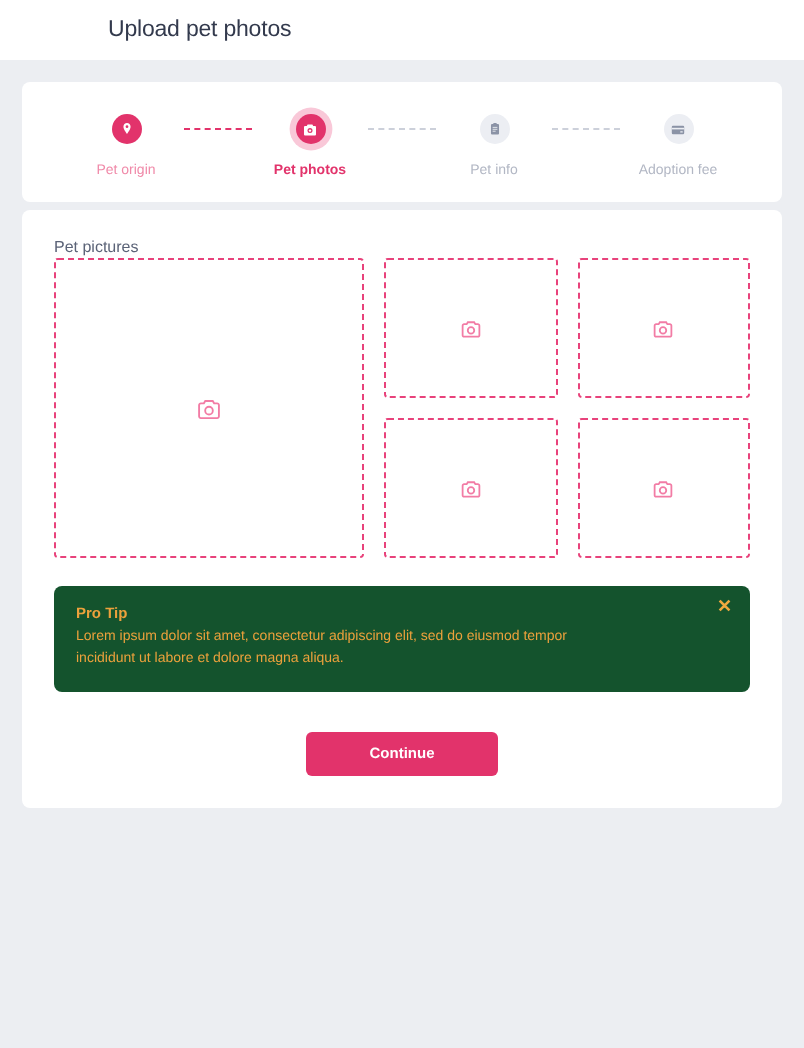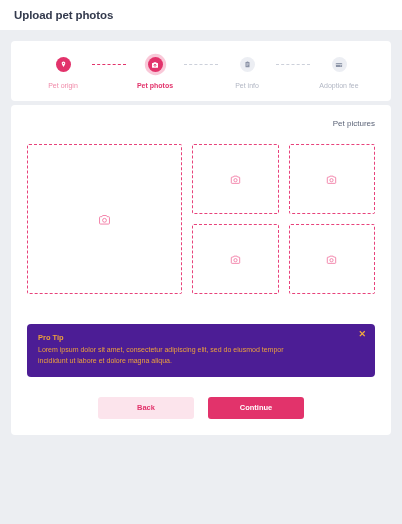--- a/index.html
+++ b/index.html
@@ -17,23 +17,24 @@
     height: 30px;
     background: #ffffff;
     display: flex;
     align-items: center;
     justify-content: space-between;
     padding: 0 12px 0 14px;
     position: relative;
   }
   .page-title {
     font-size: 11.5px;
-    font-weight: bold;
+    font-weight: normal;
     color: #333a4d;
     letter-spacing: -0.1px;
+    margin-left: 40px;
   }
   .location-wrap {
     display: flex;
     align-items: center;
     gap: 4px;
     font-size: 7.5px;
     padding: 3px 4px;
   }
   .location-label {
     font-weight: bold;
@@ -127,22 +128,21 @@
   }
   .conn-wrap > div { width: 100%; }
 
   
   .content-card {
     padding: 14px 16px 16px 16px;
   }
   .section-title {
     font-size: 8px;
     color: #5b6377;
-    margin-bottom: 16px;
-    text-align: right;
+    margin-bottom: 1px;
   }
 
   
   .upload-grid {
     display: flex;
     gap: 10px;
   }
   .dropzone {
     border: 1px dashed #e8427b;
     border-radius: 2px;
@@ -177,22 +177,22 @@
     align-items: center;
     justify-content: center;
     font-size: 7.5px;
     color: #e2336b;
     cursor: pointer;
     background: #fff;
   }
 
   
   .protip {
-    margin-top: 30px;
-    background: #4c1d95;
+    margin-top: 14px;
+    background: #14532d;
     border-radius: 4px;
     padding: 9px 11px 10px 11px;
     position: relative;
   }
   .protip-title {
     font-size: 7.5px;
     font-weight: bold;
     color: #eca13c;
     margin-bottom: 3px;
   }
@@ -379,18 +379,17 @@
     </div>
 
 
     <div class="protip">
       <div class="protip-title">Pro Tip</div>
       <div class="protip-body">Lorem ipsum dolor sit amet, consectetur adipiscing elit, sed do eiusmod tempor incididunt ut labore et dolore magna aliqua.</div>
       <div class="protip-close">✕</div>
     </div>
 
     <div class="actions">
-      <button class="btn btn-back">Back</button>
       <button class="btn btn-continue">Continue</button>
     </div>
 
   </div>
 </div>
 
 </body></html>

